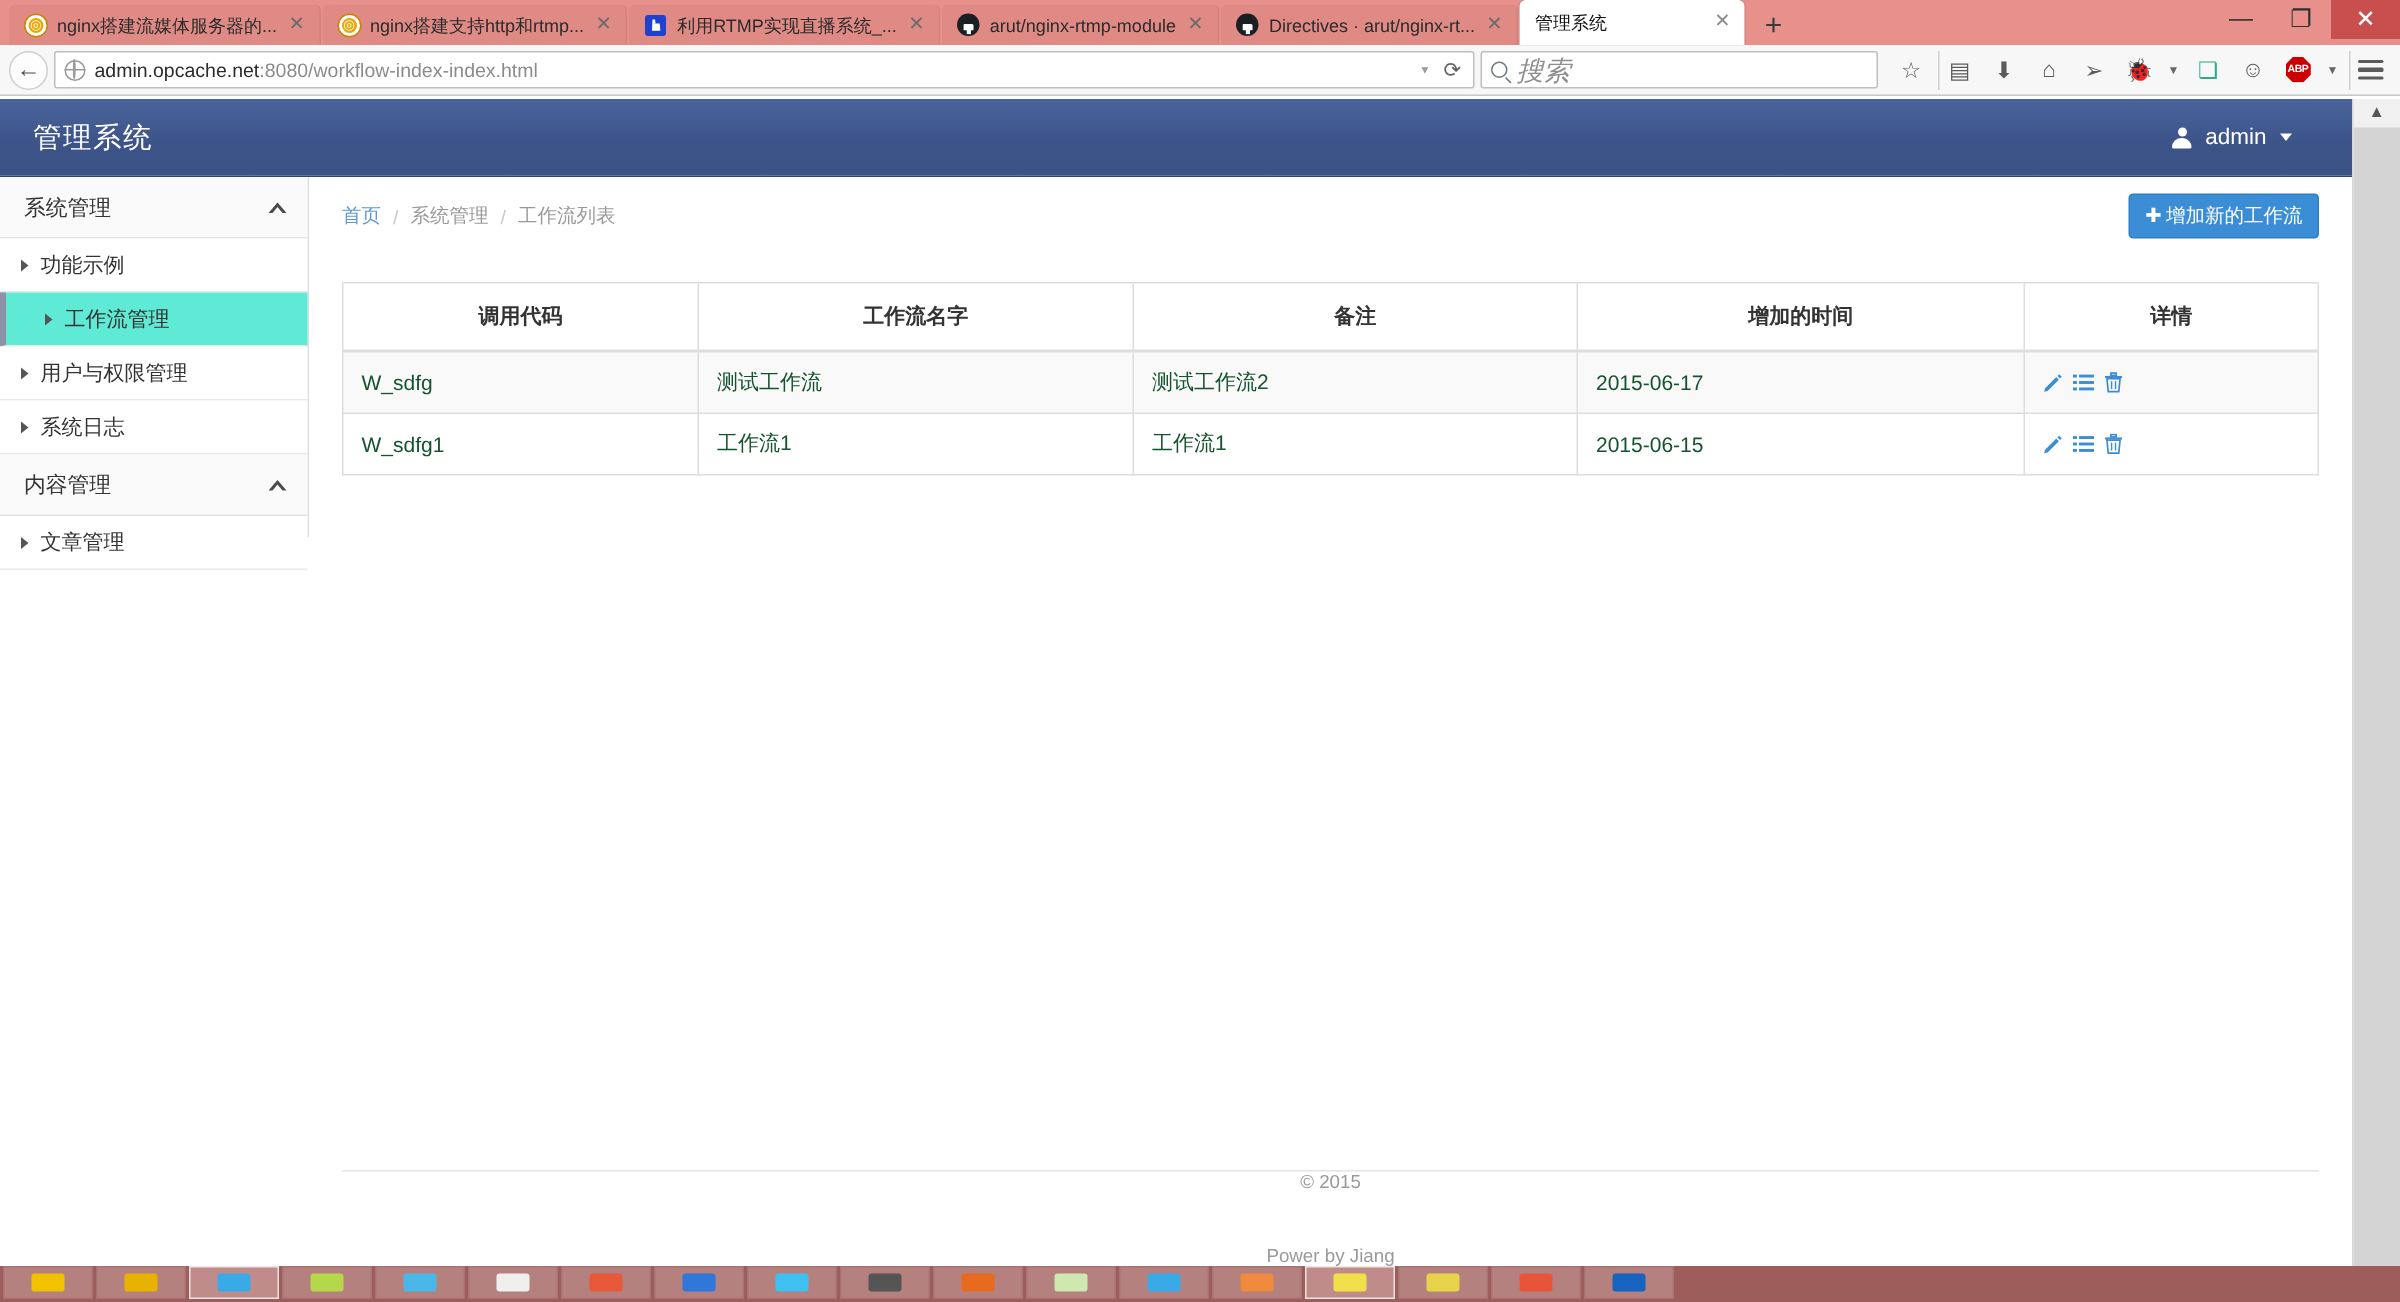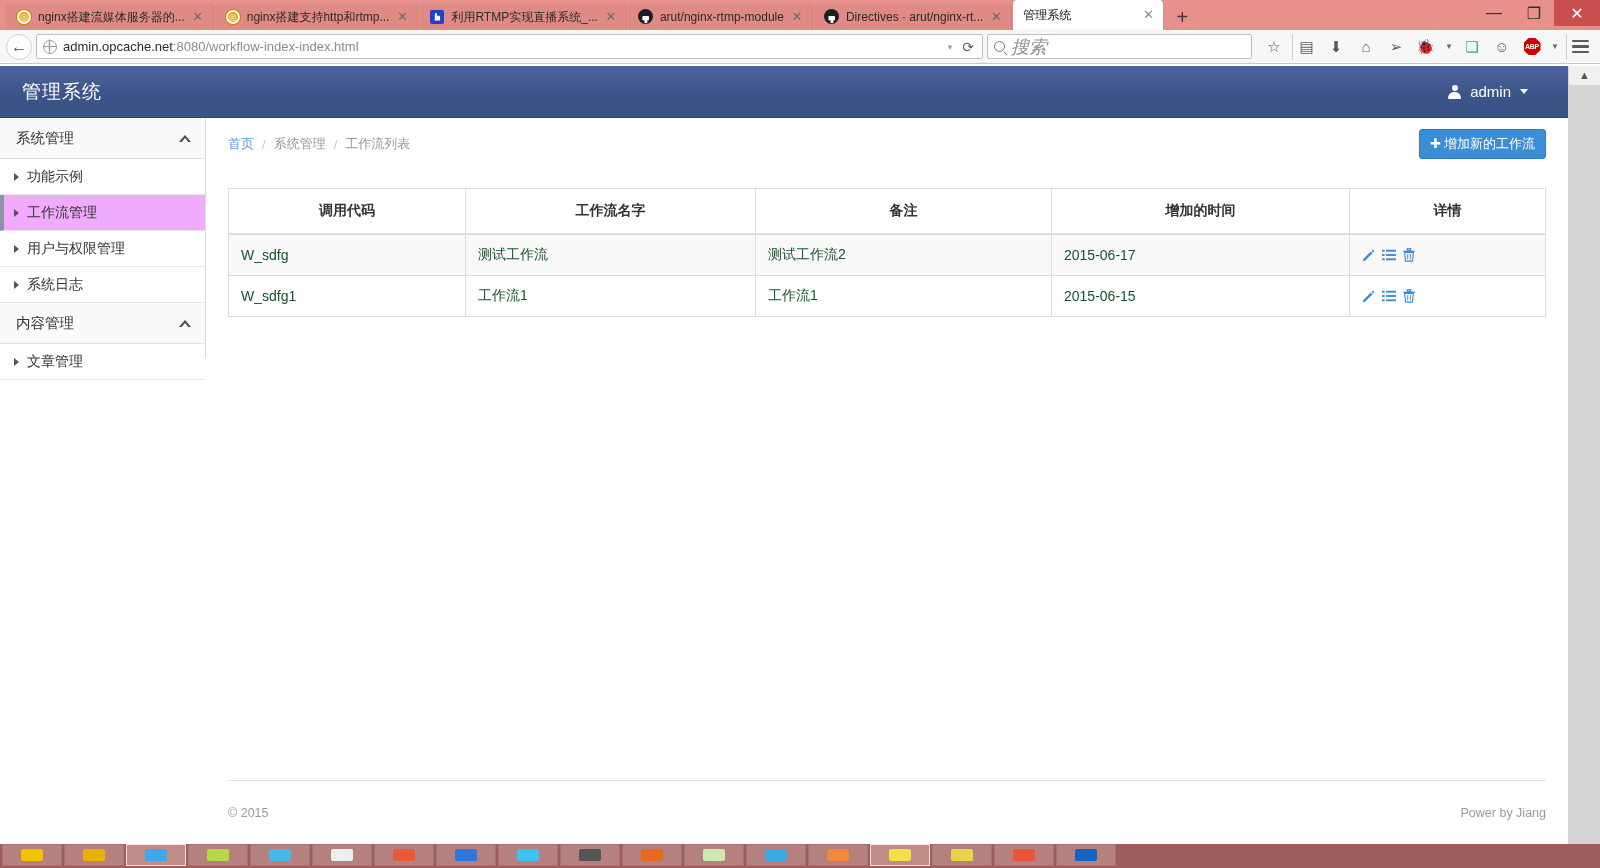--- a/index.html
+++ b/index.html
@@ -316,23 +316,23 @@
     height: 36px;
     display: flex; align-items: center;
     padding-left: 14px;
     gap: 8px;
     border-bottom: 1px solid #e8e8e8;
     color: #333;
     font-size: 14px;
     background: #fff;
   }
   .side-item.active {
-    background: #f0abfc;
+    background: #5eead4;
     border-left: 4px solid #8e92a8;
-    padding-left: 10px;
+    padding-left: 26px;
   }
   .tri-r {
     width:0;height:0;
     border-top:4px solid transparent;
     border-bottom:4px solid transparent;
     border-left:5px solid #555;
     flex: 0 0 5px;
   }
 
   .content {
@@ -399,20 +399,21 @@
 
   .footer {
     border-top: 1px solid #e4e4e4;
     height: 64px;
     margin: 0 22px;
     display: flex;
     align-items: center;
     justify-content: space-between;
     color: #9a9a9a;
     font-size: 12.5px;
+    flex-direction: column;
   }
 
   
   .pscroll {
     width: 32px;
     flex: 0 0 32px;
     background: #f0f0f0;
     border-left: 1px solid #d7d7d7;
     display: flex;
     flex-direction: column;

